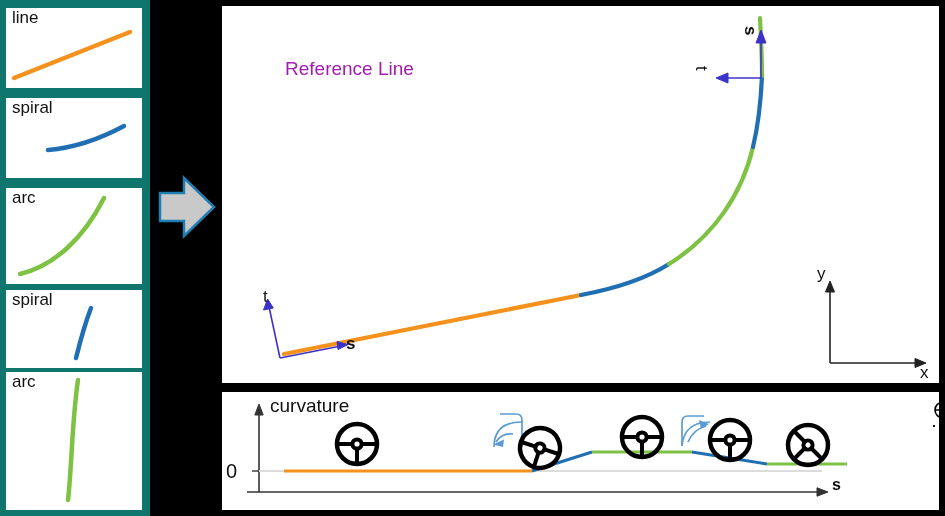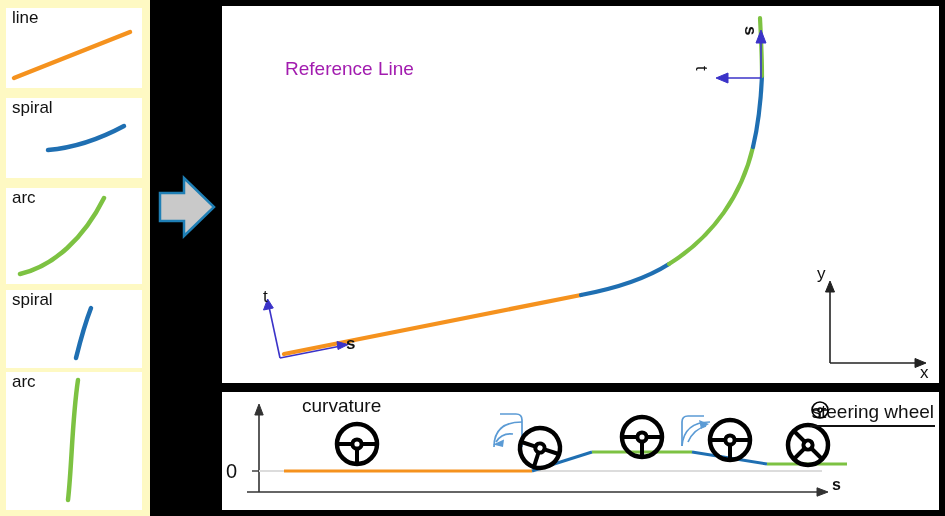--- a/index.html
+++ b/index.html
@@ -1,38 +1,38 @@
 <!DOCTYPE html>
 <html><head>
 <meta charset="utf-8">
 <style>
   html,body{margin:0;padding:0;background:#000;}
   body{width:945px;height:516px;overflow:hidden;font-family:"Liberation Sans",sans-serif;}
   #root{position:relative;width:945px;height:516px;background:#000;}
 
   
-  #sidebar{position:absolute;left:0;top:0;width:150px;height:516px;background:#fef9c3;}
+  #sidebar{position:absolute;left:0;top:0;width:150px;height:516px;background:#0f766e;}
   .thumb{position:absolute;left:6px;width:136px;background:#fff;overflow:hidden;}
   .thumb-label{position:absolute;left:6px;top:1px;font-size:17px;color:#111;line-height:1.05;
                font-family:"Liberation Sans",sans-serif;letter-spacing:0px;}
   .thumb svg{position:absolute;left:0;top:0;}
 
   
   #arrow-block{position:absolute;left:152px;top:165px;width:70px;height:85px;}
 
   
   #refpanel{position:absolute;left:222px;top:6px;width:717px;height:377px;background:#fff;}
   #refpanel .title{position:absolute;left:63px;top:52px;font-size:19px;color:#a21caf;}
   #refpanel svg{position:absolute;left:0;top:0;}
 
   
   #curvpanel{position:absolute;left:222px;top:392px;width:717px;height:118px;background:#fff;}
   #curvpanel svg{position:absolute;left:0;top:0;}
   .cv-text{position:absolute;color:#111;font-family:"Liberation Sans",sans-serif;}
-  #cv-title{left:48px;top:3px;font-size:19px;margin-left:32px;}
+  #cv-title{left:48px;top:3px;font-size:19px;}
   #cv-zero{left:4px;top:68px;font-size:20px;}
   #cv-s{left:610px;top:84px;font-size:16px;font-weight:bold;}
   #legend{position:absolute;right:4px;top:8px;height:24px;display:flex;align-items:center;gap:5px;
           border-bottom:2px solid #111;padding:0 1px 1px 1px;}
   #legend .lg-text{font-size:19px;color:#111;}
 
   .axlbl{position:absolute;font-size:17px;color:#111;}
   #lbl-y{left:595px;top:258px;}
   #lbl-x{left:698px;top:357px;}
   #lbl-s-bot{left:124px;top:328px;font-size:17px;font-weight:bold;}
@@ -212,17 +212,16 @@
     <div class="cv-text" id="cv-s">s</div>
 
     <div id="legend">
       <svg width="20" height="20" viewBox="0 0 20 20">
         <circle cx="10" cy="10" r="8" fill="none" stroke="#000" stroke-width="1.6"></circle>
         <circle cx="10" cy="10" r="2" fill="none" stroke="#000" stroke-width="1.5"></circle>
         <line x1="2.2" y1="10" x2="8" y2="10" stroke="#000" stroke-width="1.5"></line>
         <line x1="12" y1="10" x2="17.8" y2="10" stroke="#000" stroke-width="1.5"></line>
         <line x1="10" y1="12" x2="10" y2="17.8" stroke="#000" stroke-width="1.5"></line>
       </svg>
-      <span class="lg-text">steering wheel</span>
     </div>
   </div>
 
 </div>
 
 </body></html>

